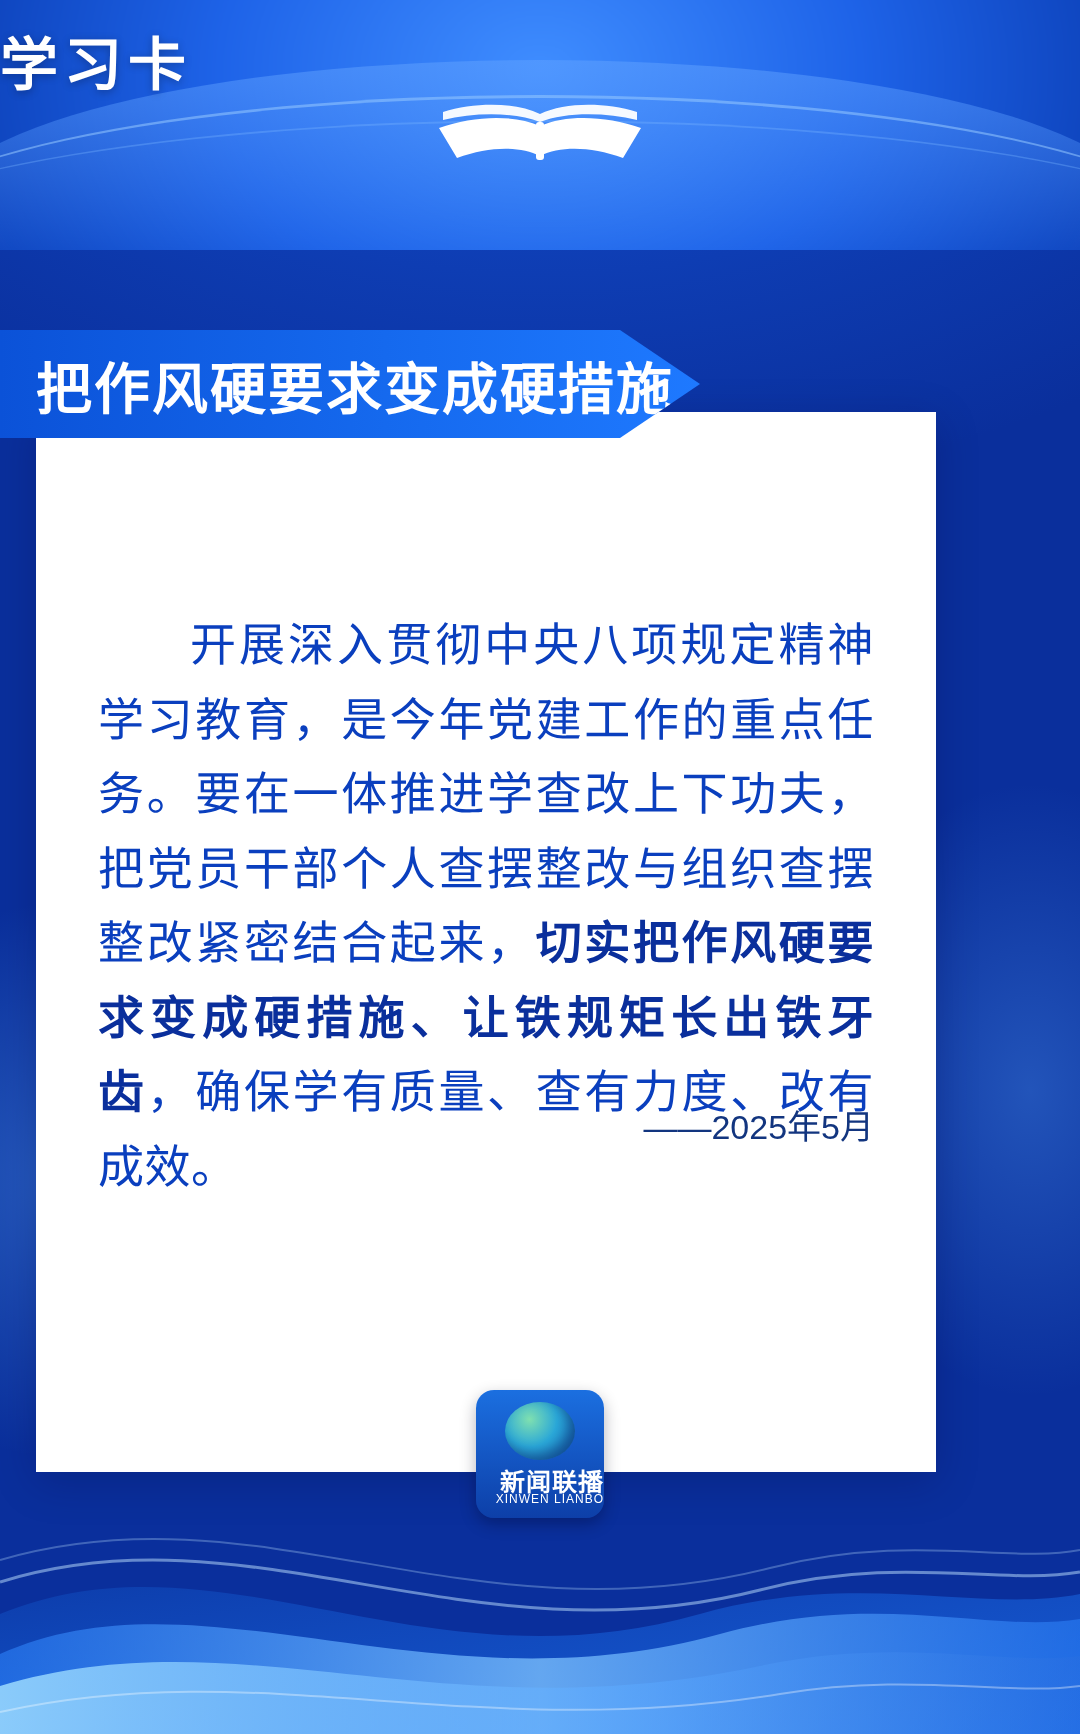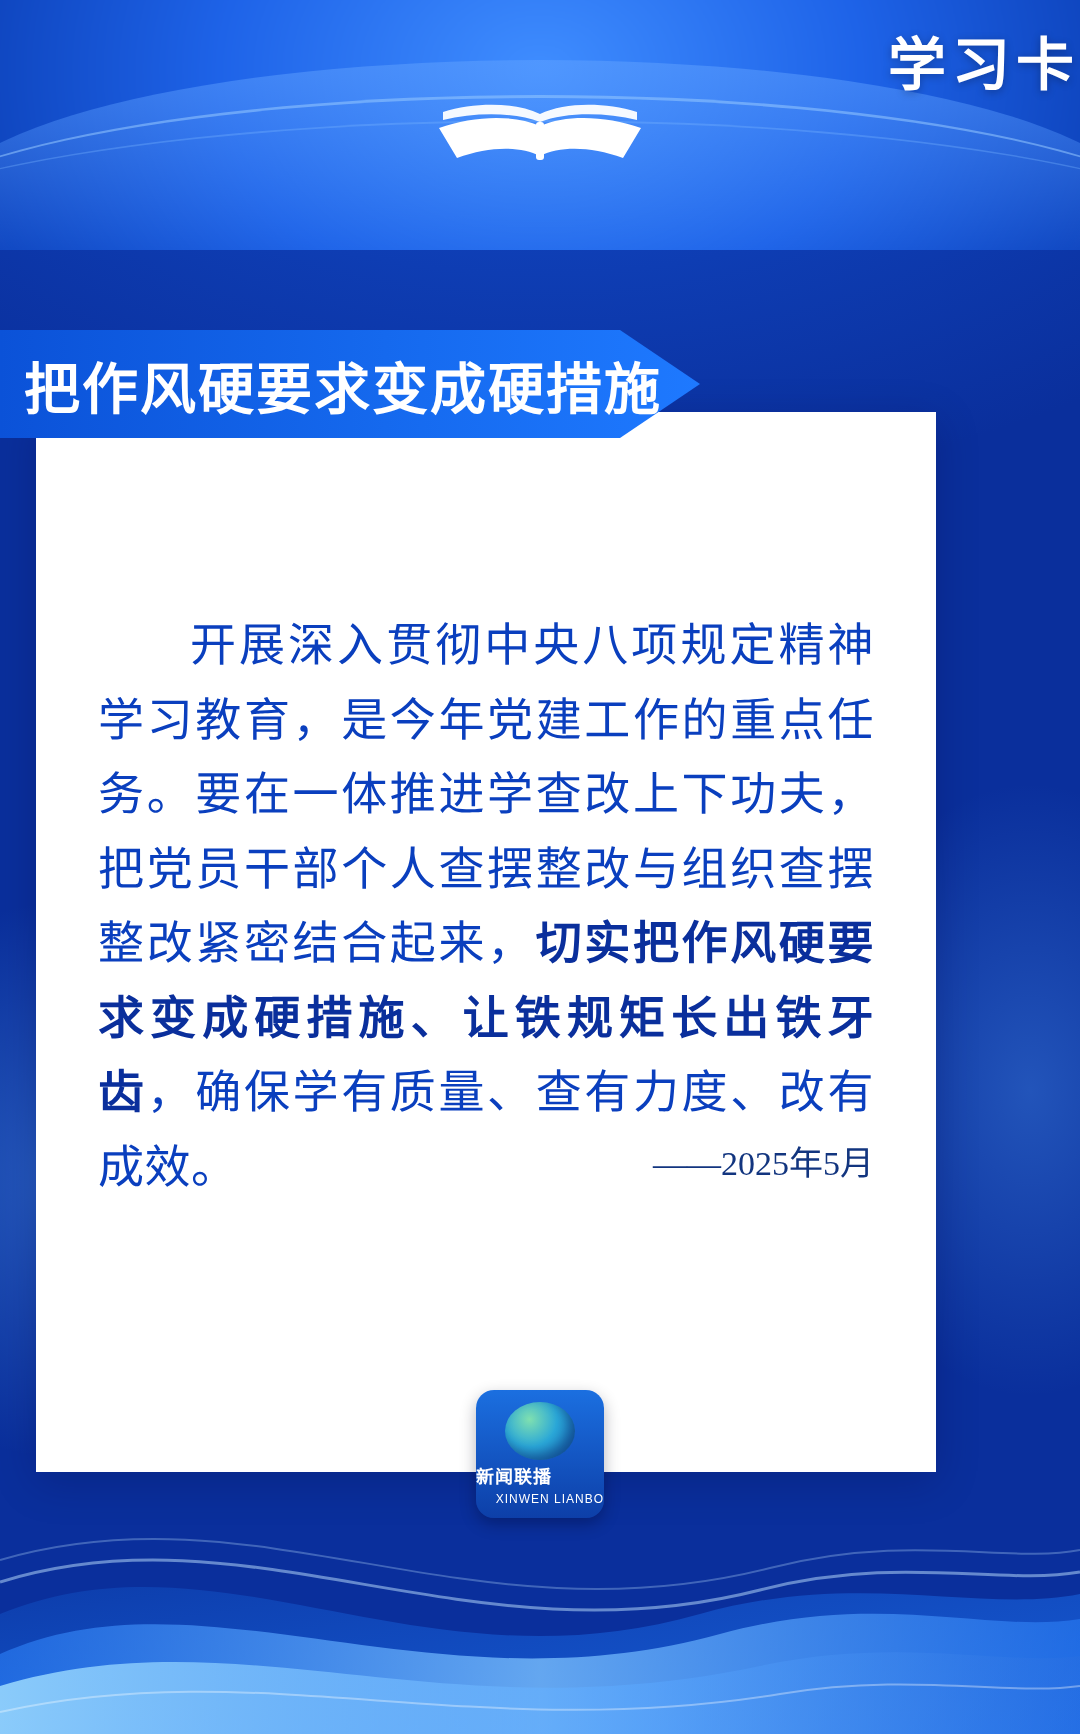--- a/index.html
+++ b/index.html
@@ -65,21 +65,21 @@
     height: 330px;
     border-radius: 50% / 45%;
     border-top: 2px solid rgba(120,180,255,0.35);
     box-sizing: border-box;
   }
 
   .logo-wrap {
     position: absolute;
     left: 0; top: 36px;
     width: 1080px;
-    text-align: right;
+    text-align: left;
     z-index: 5;
   }
   .logo-text {
     font-family: "DejaVu Serif", "Liberation Serif", serif;
     font-weight: 700;
     font-size: 58px;
     letter-spacing: 6px;
     color: #ffffff;
     line-height: 1;
     text-shadow: 0 2px 8px rgba(0,0,0,0.28);
@@ -100,21 +100,21 @@
     height: 108px;
     width: 700px;
     background: linear-gradient(90deg, #0b52d8 0%, #1569ee 55%, #1e79ff 100%);
     clip-path: polygon(0 0, 620px 0, 700px 54px, 620px 108px, 0 108px);
     display: flex;
     align-items: center;
     z-index: 6;
     box-shadow: 0 6px 20px rgba(0,0,20,0.25);
   }
   .headline-text {
-    padding-left: 24px;
+    padding-left: 36px;
     color: #ffffff;
     font-size: 56px;
     font-weight: 700;
     letter-spacing: 2px;
     white-space: nowrap;
     font-family: "Liberation Sans", "DejaVu Sans", sans-serif;
   }
 
   
   .card {
@@ -142,26 +142,26 @@
     letter-spacing: 0.5px;
     font-family: "Liberation Sans", "DejaVu Sans", sans-serif;
   }
   .body-text b {
     color: #0a2f9c;
     font-weight: 700;
   }
   .attrib {
     position: absolute;
     right: 62px;
-    top: 726px;
+    top: 690px;
     text-align: center;
     color: #12357f;
     font-size: 34px;
     line-height: 1.5;
-    font-family: Liberation Serif, serif;
+    font-family: Liberation Sans, sans-serif;
   }
 
   
   .badge {
     position: absolute;
     left: 50%;
     transform: translateX(-50%);
     top: 1390px;
     width: 128px;
     height: 128px;
@@ -180,23 +180,23 @@
     height: 58px;
     border-radius: 50%;
     background:
       radial-gradient(circle at 35% 30%, #7fe0b0 0%, #2aa7d8 45%, #1360b8 100%);
     box-shadow: inset -6px -6px 12px rgba(0,0,60,0.35);
   }
   .badge .cn-name {
     position: absolute;
     left: 0; right: 0;
     top: 72px;
-    text-align: left;
+    text-align: right;
     color: #ffffff;
-    font-size: 18px;
+    font-size: 25px;
     font-weight: 700;
     letter-spacing: 1px;
   }
   .badge .en-name {
     position: absolute;
     left: 0; right: 0;
     top: 102px;
     text-align: right;
     color: #ffffff;
     font-size: 12px;

